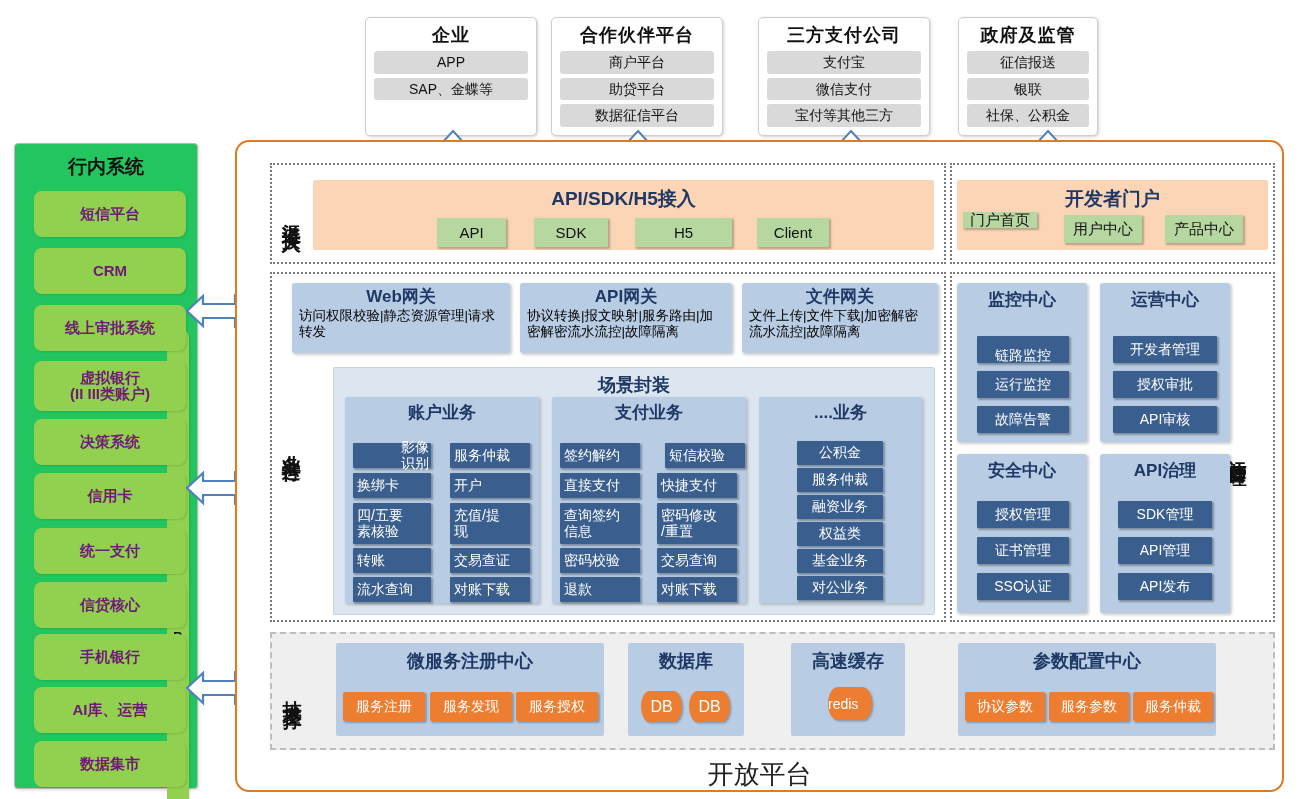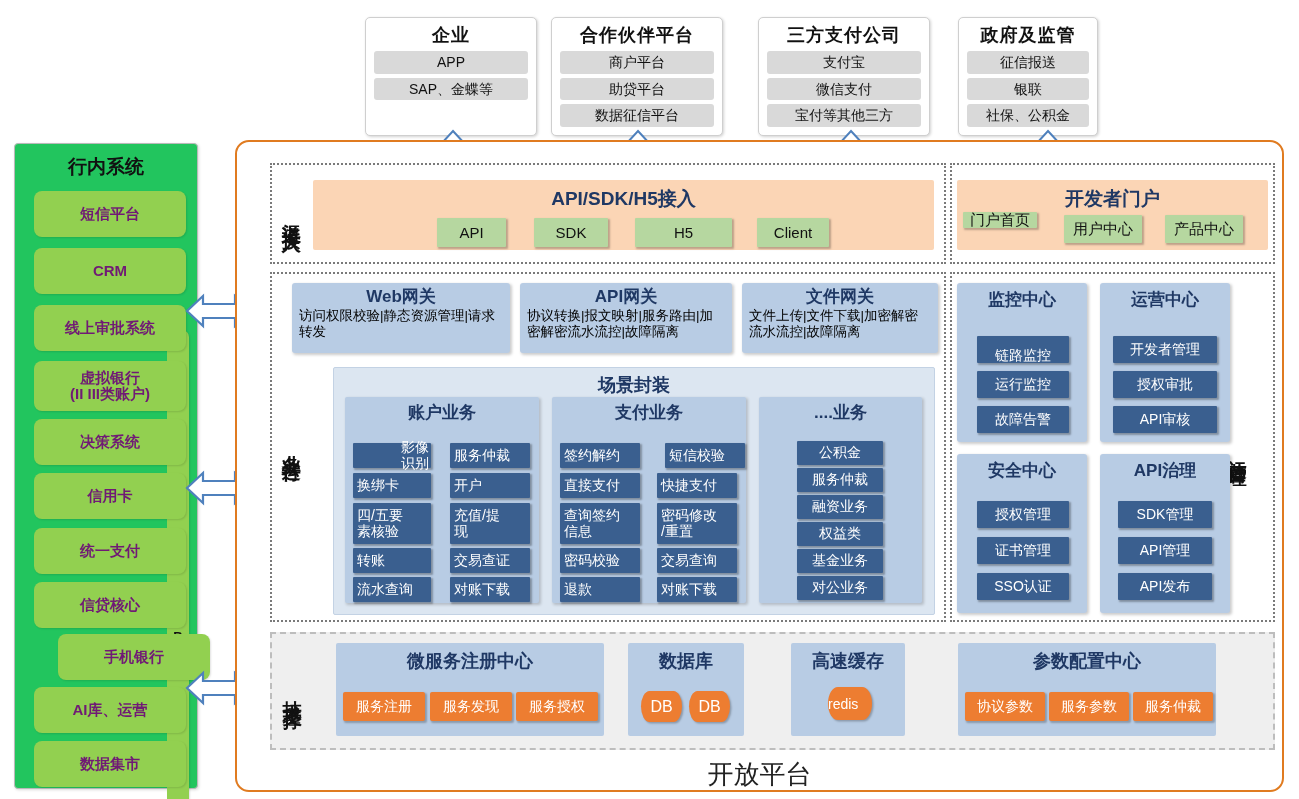--- a/index.html
+++ b/index.html
@@ -234,21 +234,21 @@
     </div>
   <div class="abs bank-item" style="left:34px;top:473px;height:46px;">
     <span>信用卡</span>
     </div>
   <div class="abs bank-item" style="left:34px;top:528px;height:46px;">
     <span>统一支付</span>
     </div>
   <div class="abs bank-item" style="left:34px;top:582px;height:46px;">
     <span>信贷核心</span>
     </div>
-  <div class="abs bank-item" style="left:34px;top:634px;height:46px;margin-left:24px;">
+  <div class="abs bank-item" style="left:34px;top:634px;height:46px;">
     <span>手机银行</span>
     </div>
   <div class="abs bank-item" style="left:34px;top:687px;height:46px;">
     <span>AI库、运营</span>
     </div>
   <div class="abs bank-item" style="left:34px;top:741px;height:46px;">
     <span>数据集市</span>
     </div>
 
   <svg class="arrow" style="left:186px;top:294px;" width="66" height="34" viewBox="0 0 66 34">

